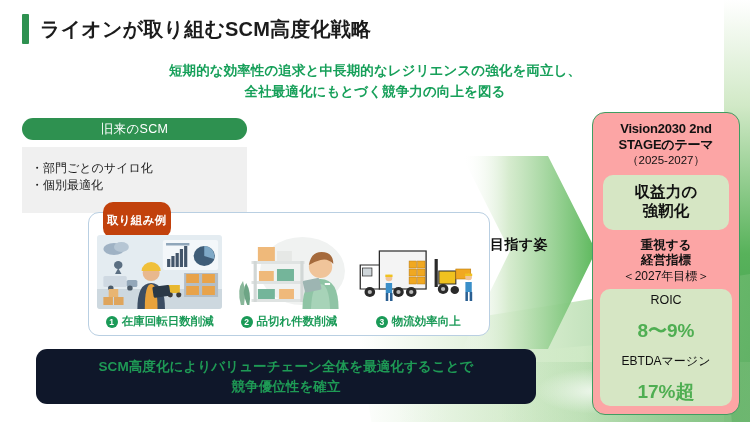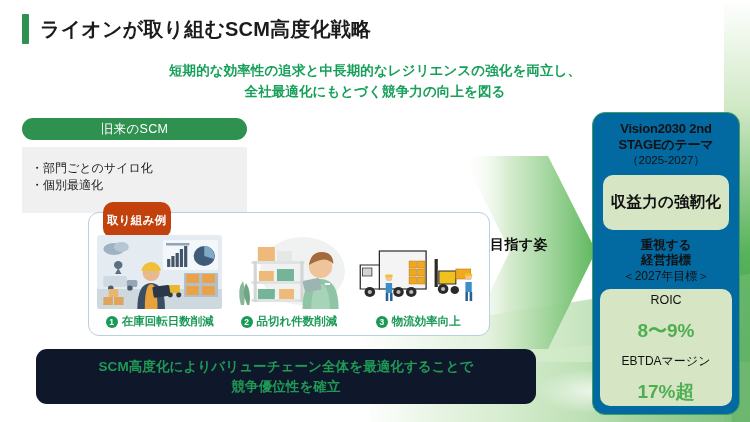--- a/index.html
+++ b/index.html
@@ -92,30 +92,30 @@
   
   .arrow-wrap{position:absolute;left:462px;top:150px;width:136px;height:205px;z-index:2;}
   .arrow-label{
     position:absolute;left:28px;top:86px;font-size:14px;font-weight:bold;color:#111;
     white-space:nowrap;z-index:4;letter-spacing:.4px;
   }
 
   
   .vision{
     position:absolute;left:592px;top:112px;width:148px;height:303px;
-    border:1.6px solid #3f9e62;border-radius:13px;background:#0369a1;z-index:3;
+    border:1.6px solid #3f9e62;border-radius:13px;background:#fca5a5;z-index:3;
     box-sizing:border-box;padding:8px 7px;display:flex;flex-direction:column;align-items:center;
   }
   .vision-title{
     text-align:center;color:#111;font-size:13px;font-weight:bold;line-height:1.2;letter-spacing:-.2px;
   }
   .vision-period{text-align:left;color:#111;font-size:11.5px;line-height:1.25;margin-top:1px;}
   .vision-theme{
     margin-top:7px;width:126px;height:56px;border-radius:10px;background:#d6e6c4;
-    display:flex;flex-direction:row;align-items:center;justify-content:center;
+    display:flex;flex-direction:column;align-items:center;justify-content:center;
     color:#111;font-size:15.5px;font-weight:bold;line-height:1.22;letter-spacing:.2px;
   }
   .vision-kpi-title{
     margin-top:8px;text-align:center;color:#111;font-size:12.5px;font-weight:bold;line-height:1.22;
   }
   .vision-kpi-sub{text-align:center;color:#111;font-size:12px;line-height:1.25;margin-top:1px;}
   .vision-kpi-box{
     margin-top:5px;width:132px;flex:1;border-radius:10px;background:#d6e6c4;
     display:flex;flex-direction:column;align-items:center;justify-content:center;padding:4px 0;box-sizing:border-box;gap:12px;
   }

